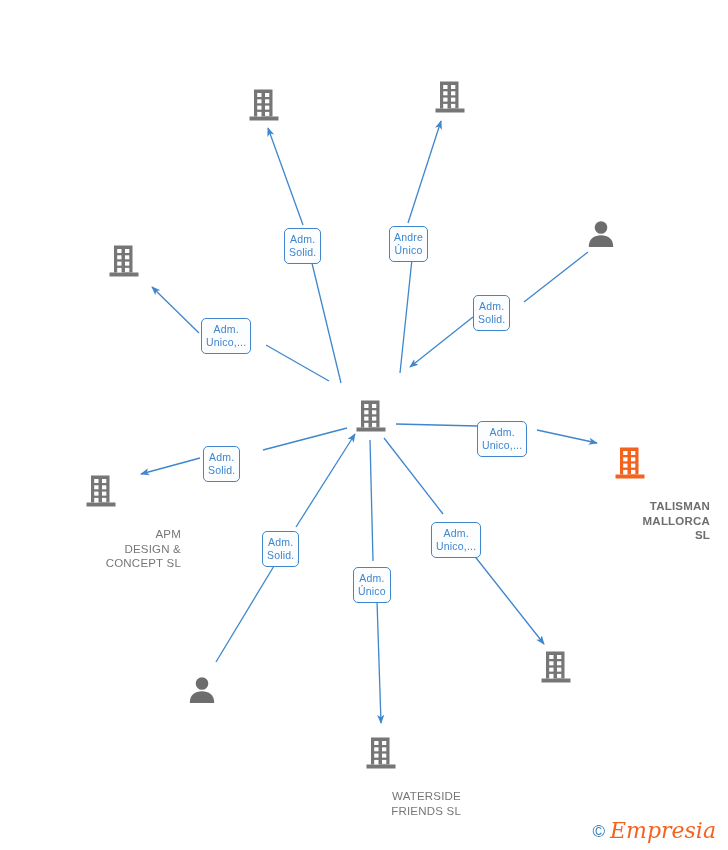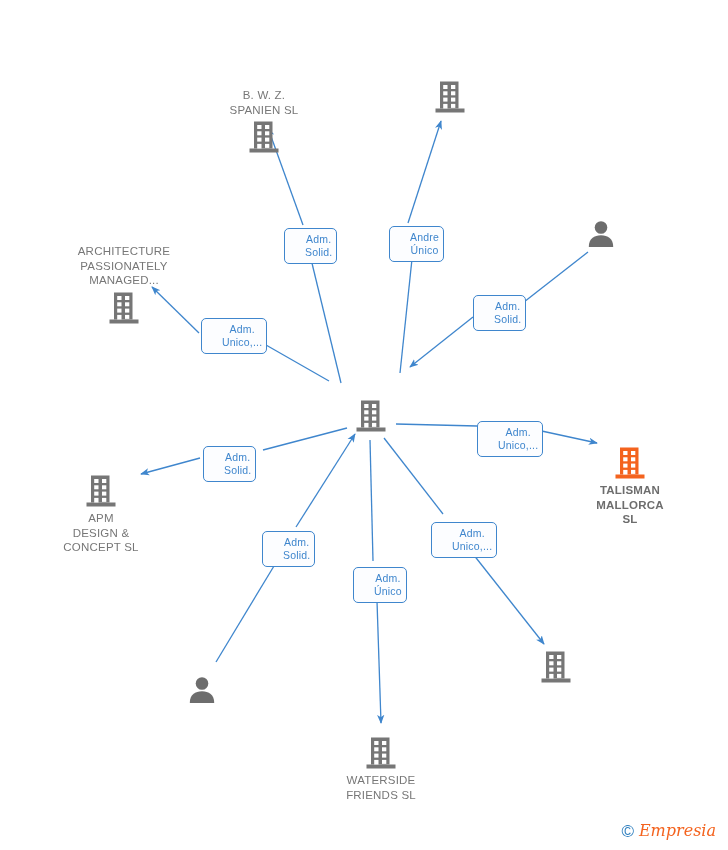--- a/index.html
+++ b/index.html
@@ -32,56 +32,56 @@
   .node .glyph svg{display:inline-block;}
   .node .cap{
     display:block;
     font-size:11.5px;
     line-height:14.5px;
     color:#777777;
     letter-spacing:.2px;
     white-space:pre-line;
   }
   .node.label-top .cap{margin-bottom:3px;}
-  .node.label-bottom .cap{margin-top:3px;}
+  .node.label-bottom .cap{margin-top:19px;text-align:right;}
   .node.bold .cap{font-weight:bold;color:#6d6d6d;}
 
   
   .chip{
     position:absolute;
     box-sizing:border-box;
     border:1px solid #3f86cd;
     border-radius:5px;
     background:#fcfdff;
     color:#3f86cd;
     font-size:10.5px;
     line-height:13px;
     text-align:center;
-    padding:4px 4px 4px 20px;
+    padding:4px 4px 4px 4px;
     white-space:pre-line;
     letter-spacing:.2px;
   }
 
   
   .watermark{
     position:absolute;
     right:12px;bottom:10px;
     display:flex;align-items:center;gap:5px;
     font-size:17px;
   }
   .watermark .c{
     color:#2f7fbf;
     font-size:17px;
     line-height:17px;
   }
   .watermark .brand{
     color:#f4631e;
     font-family:"DejaVu Serif","Liberation Serif",serif;
     font-style:italic;
-    font-size:16px;
+    font-size:22px;
     line-height:18px;
   }
 </style>
 </head>
 <body>
 
 <div id="graph">
 
   <svg class="edges" viewBox="0 0 728 850" width="728" height="850" xmlns="http://www.w3.org/2000/svg">
     <defs>
@@ -126,22 +126,20 @@
 Solid.</div>
       <div class="chip" style="left: 262px; top: 531px;">Adm.
 Solid.</div>
       <div class="chip" style="left: 353px; top: 567px;">Adm.
 Único</div>
       <div class="chip" style="left: 431px; top: 522px;">Adm.
 Unico,...</div>
     </div>
   <div id="node-layer">
       <div class="node label-top" style="left: 264px; top: 88px;">
-        <span class="cap">B.  W. Z.
-SPANIEN SL</span>
         <span class="glyph"><svg width="30" height="34" viewBox="0 0 30 34" xmlns="http://www.w3.org/2000/svg" aria-hidden="true">
             <rect x="5" y="1.5" width="18.5" height="27" fill="#767676"></rect>
             <rect x="0.5" y="28.5" width="29" height="4" fill="#767676"></rect>
             <rect x="8.2" y="5" width="4.3" height="4" fill="#ffffff"></rect>
             <rect x="16" y="5" width="4.3" height="4" fill="#ffffff"></rect>
             <rect x="8.2" y="11.3" width="4.3" height="4" fill="#ffffff"></rect>
             <rect x="16" y="11.3" width="4.3" height="4" fill="#ffffff"></rect>
             <rect x="8.2" y="17.6" width="4.3" height="4" fill="#ffffff"></rect>
             <rect x="16" y="17.6" width="4.3" height="4" fill="#ffffff"></rect>
             <rect x="8.2" y="23.9" width="4.3" height="4.6" fill="#ffffff"></rect>
@@ -156,23 +154,20 @@
             <rect x="16" y="5" width="4.3" height="4" fill="#ffffff"></rect>
             <rect x="8.2" y="11.3" width="4.3" height="4" fill="#ffffff"></rect>
             <rect x="16" y="11.3" width="4.3" height="4" fill="#ffffff"></rect>
             <rect x="8.2" y="17.6" width="4.3" height="4" fill="#ffffff"></rect>
             <rect x="16" y="17.6" width="4.3" height="4" fill="#ffffff"></rect>
             <rect x="8.2" y="23.9" width="4.3" height="4.6" fill="#ffffff"></rect>
             <rect x="16" y="23.9" width="4.3" height="4" fill="#ffffff"></rect>
           </svg></span>
       </div>
       <div class="node label-top" style="left: 124px; top: 244px;">
-        <span class="cap">ARCHITECTURE
-PASSIONATELY
-MANAGED...</span>
         <span class="glyph"><svg width="30" height="34" viewBox="0 0 30 34" xmlns="http://www.w3.org/2000/svg" aria-hidden="true">
             <rect x="5" y="1.5" width="18.5" height="27" fill="#767676"></rect>
             <rect x="0.5" y="28.5" width="29" height="4" fill="#767676"></rect>
             <rect x="8.2" y="5" width="4.3" height="4" fill="#ffffff"></rect>
             <rect x="16" y="5" width="4.3" height="4" fill="#ffffff"></rect>
             <rect x="8.2" y="11.3" width="4.3" height="4" fill="#ffffff"></rect>
             <rect x="16" y="11.3" width="4.3" height="4" fill="#ffffff"></rect>
             <rect x="8.2" y="17.6" width="4.3" height="4" fill="#ffffff"></rect>
             <rect x="16" y="17.6" width="4.3" height="4" fill="#ffffff"></rect>
             <rect x="8.2" y="23.9" width="4.3" height="4.6" fill="#ffffff"></rect>

